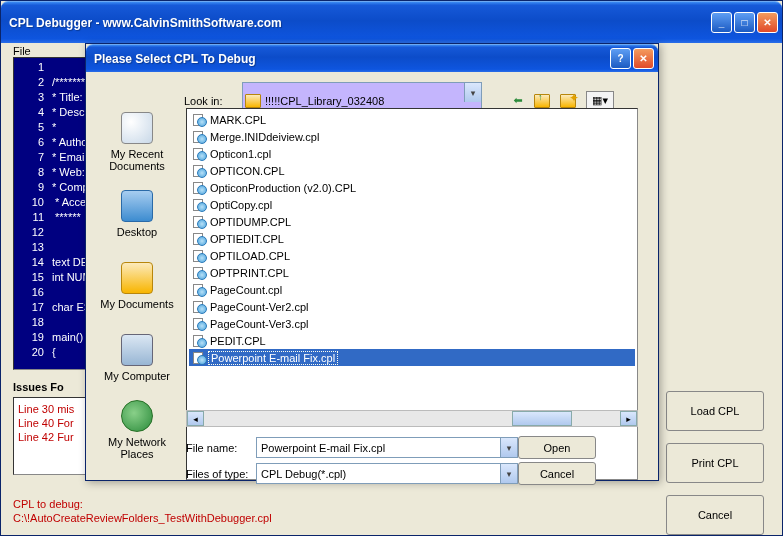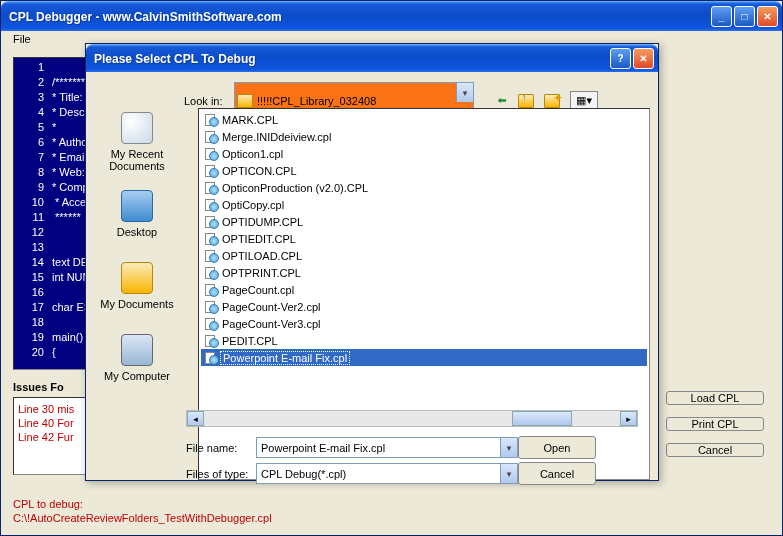--- a/index.html
+++ b/index.html
@@ -1,66 +1,66 @@
 <!DOCTYPE html>
 <html><head>
 <meta charset="utf-8">
 <style>
 * { box-sizing: border-box; margin: 0; padding: 0; font-family: Tahoma, sans-serif; font-size: 11px; }
 body { background: #ece9d8; width: 783px; height: 536px; overflow: hidden; position: relative; }
 
 .window { position: absolute; border: 1px solid #0a246a; background: #ece9d8; }
 .main-window { left: 0; top: 0; width: 783px; height: 536px; }
-.titlebar { height: 30px; background: linear-gradient(to bottom, #3b8bf3 0%, #1659d8 8%, #0c4cc9 45%, #0e55df 90%, #2a6ee8 100%); display: flex; align-items: center; padding: 0 4px; border-radius: 7px 7px 0 0; border-top:1px solid #6da9f2;}
+.titlebar { height: 42px; background: linear-gradient(to bottom, #3b8bf3 0%, #1659d8 8%, #0c4cc9 45%, #0e55df 90%, #2a6ee8 100%); display: flex; align-items: center; padding: 0 4px; border-radius: 7px 7px 0 0; border-top:1px solid #6da9f2;}
 .titlebar-text { color: #fff; font-weight: bold; font-size: 12px; margin-left: 4px; flex: 1; text-shadow: 1px 1px 1px rgba(0,0,0,0.3);}
 .win-btns { display: flex; gap: 2px; }
 .win-btn { width: 21px; height: 21px; border-radius: 3px; border: 1px solid #fff; display: flex; align-items: center; justify-content: center; color: #fff; font-weight: bold; font-size:10px;}
 .win-min, .win-max { background: linear-gradient(#5e9ef4, #1b5ac2); }
 .win-close { background: linear-gradient(#f49c5e, #e04a2a); }
 .win-help { background: linear-gradient(#5e9ef4, #1b5ac2); }
 
 .menubar { height: 20px; padding: 2px 6px; background: #ece9d8; }
 .menu-item { padding: 2px 6px; cursor: default; text-align: center; }
 
 .code-area { position: absolute; left: 12px; top: 56px; width: 625px; height: 313px; background: #000080; color: #fff; font-family: 'Courier New', monospace; font-size: 12px; padding: 2px; border: 1px inset #888; overflow: hidden; }
 .code-line { white-space: pre; line-height: 15px; }
 .ln { color: #fff; display: inline-block; width: 28px; text-align: right; margin-right: 8px; }
 
 .issues-label { position: absolute; left: 12px; top: 380px; font-weight: bold; }
 .issues-box { position: absolute; left: 12px; top: 396px; width: 625px; height: 78px; background: #fff; border: 1px inset #888; padding: 4px; font-family: 'Courier New', monospace; font-size: 12px; }
 .issue-line { color: #c00000; line-height: 14px; }
 
 .main-btns { position: absolute; right: 18px; top: 390px; display: flex; flex-direction: column; gap: 12px; }
-.main-btn { width: 98px; height: 14px; background: #ece9d8; border: 1px solid #888; border-radius: 3px; }
+.main-btn { width: 98px; height: 40px; background: #ece9d8; border: 1px solid #888; border-radius: 3px; }
 
 .status-area { position: absolute; left: 12px; bottom: 10px; color: #c00000; line-height: 14px; }
 
 
 .dialog { left: 85px; top: 43px; width: 574px; height: 438px; z-index: 10; box-shadow: 2px 2px 8px rgba(0,0,0,0.3);}
 .dialog .titlebar { height: 28px; gap: 42px; }
 .dialog-body { position: relative; padding: 8px; height: calc(100% - 28px); }
 
-.lookin-row { display: flex; align-items: center; margin-left: 90px; margin-top: 2px; }
+.lookin-row { display: flex; align-items: center; gap: 8px; margin-left: 90px; margin-top: 2px; }
 .lookin-label { width: 50px; }
-.lookin-combo { width: 240px; height: 37px; border: 1px solid #7f9db9; background: #f97316; display: flex; align-items: center; padding: 16px 2px; position: relative; }
+.lookin-combo { width: 240px; height: 37px; border: 1px solid #7f9db9; background: #c4b5fd; display: flex; align-items: center; padding: 16px 2px; position: relative; }
 .folder-icon-sm { width: 16px; height: 14px; background: linear-gradient(#fceabb, #f8b500); border: 1px solid #b8860b; border-radius: 1px; margin-right: 4px; }
 .combo-arrow { position: absolute; right: 0; top: 0; width: 17px; height: 19px; background: linear-gradient(#dae7fc,#b0c9ee); border-left: 1px solid #7f9db9; display: flex; align-items: center; justify-content: center; }
 .nav-icons { display: flex; gap: 6px; margin-left: 18px; align-items:center;}
 .nav-icon { width: 20px; height: 20px; display: flex; align-items: center; justify-content: center; }
 
 .places-bar { position: absolute; left: 8px; top: 36px; width: 86px; display: flex; flex-direction: column; gap: 4px; align-items: center; }
 .place { width: 82px; height: 68px; display: flex; flex-direction: column; align-items: center; justify-content: center; gap: 4px; cursor: default; text-align:center;}
 .place-icon { width: 32px; height: 32px; border-radius: 4px;}
 .recent-ico { background: radial-gradient(circle at 30% 30%, #fff, #c8d8e8); border:1px solid #888;}
 .desktop-ico { background: linear-gradient(#a7cdf0,#3d8cd0); border:1px solid #2a6aa8;}
 .docs-ico { background: linear-gradient(#fceabb, #f8b500); border:1px solid #b8860b;}
 .comp-ico { background: linear-gradient(#dbe7f3,#98b6d4); border:1px solid #667;}
 .net-ico { background: radial-gradient(circle at 40% 40%, #89d089,#2a8a3a); border:1px solid #267026; border-radius:50%;}
 
-.file-list { position: absolute; left: 112px; top: 36px; width: 452px; height: 372px; border: 1px inset #888; background: #fff; padding: 2px; overflow: hidden;}
+.file-list { position: absolute; left: 100px; top: 36px; width: 452px; height: 372px; border: 1px inset #888; background: #fff; padding: 2px; overflow: hidden;}
 .file-item { display: flex; align-items: center; gap: 2px; height: 17px; padding: 0 2px; }
 .file-item.selected { background: #316ac5; color: #fff; }
 .file-item.selected .fname { border: 1px dotted #ffe; }
 .cpl-icon { width: 15px; height: 15px; display:inline-block; position:relative;}
 .cpl-icon::before { content:''; position:absolute; left:2px; top:2px; width:8px; height:10px; background:#fff; border:1px solid #888;}
 .cpl-icon::after { content:''; position:absolute; left:6px; top:5px; width:8px; height:8px; background:radial-gradient(#b7e0f7,#4aa3dd); border:1px solid #2a7aba; border-radius:50%;}
 .fname { padding: 0 2px; }
 
 .hscroll { position: absolute; left: 100px; top: 338px; width: 452px; height: 17px; background: #e8e8e8; border: 1px solid #bbb; display:flex; align-items:center;}
 .sarrow { width:17px; height:15px; background: linear-gradient(#dae7fc,#b0c9ee); border:1px solid #8aa; display:flex; align-items:center; justify-content:center; font-size:9px;}
@@ -174,20 +174,24 @@
           <span>Desktop</span>
         </div>
       <div class="place">
           <div class="place-icon docs-ico"></div>
           <span>My Documents</span>
         </div>
       <div class="place">
           <div class="place-icon comp-ico"></div>
           <span>My Computer</span>
         </div>
+      <div class="place">
+          <div class="place-icon net-ico"></div>
+          <span>My Network Places</span>
+        </div>
     </div>
 
     <div class="file-list" id="file-list">
         <div class="file-item">
           <span class="cpl-icon"></span>
           <span class="fname">MARK.CPL</span>
         </div>
         <div class="file-item">
           <span class="cpl-icon"></span>
           <span class="fname">Merge.INIDdeiview.cpl</span>

